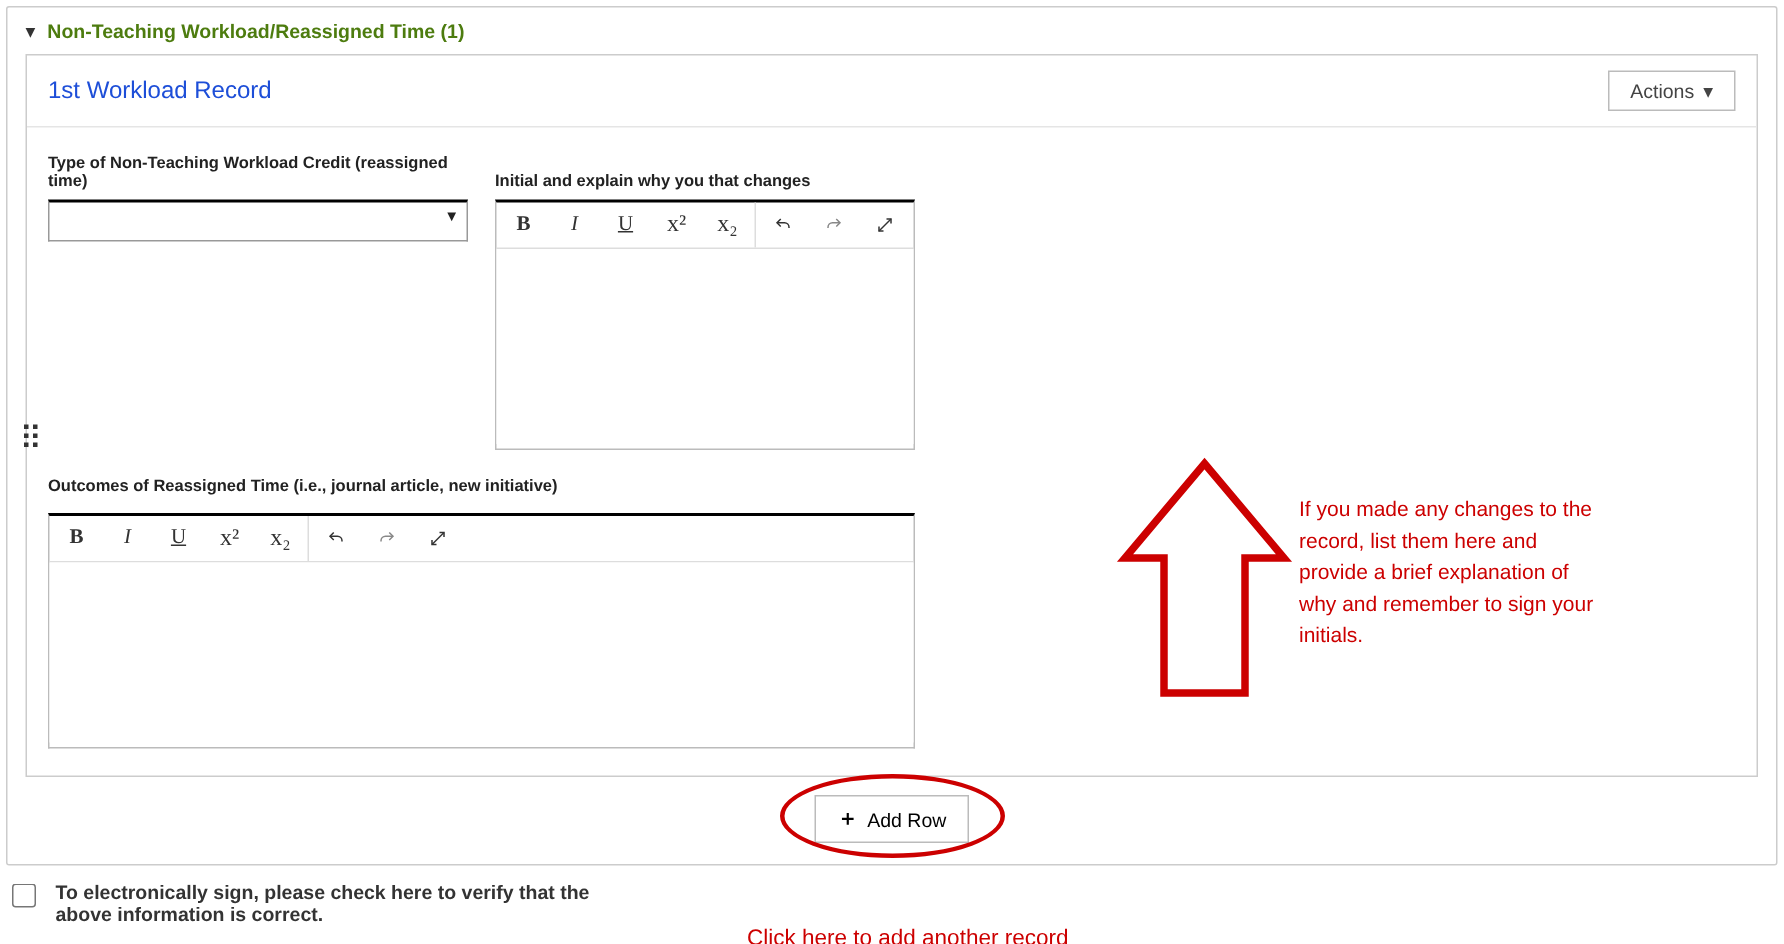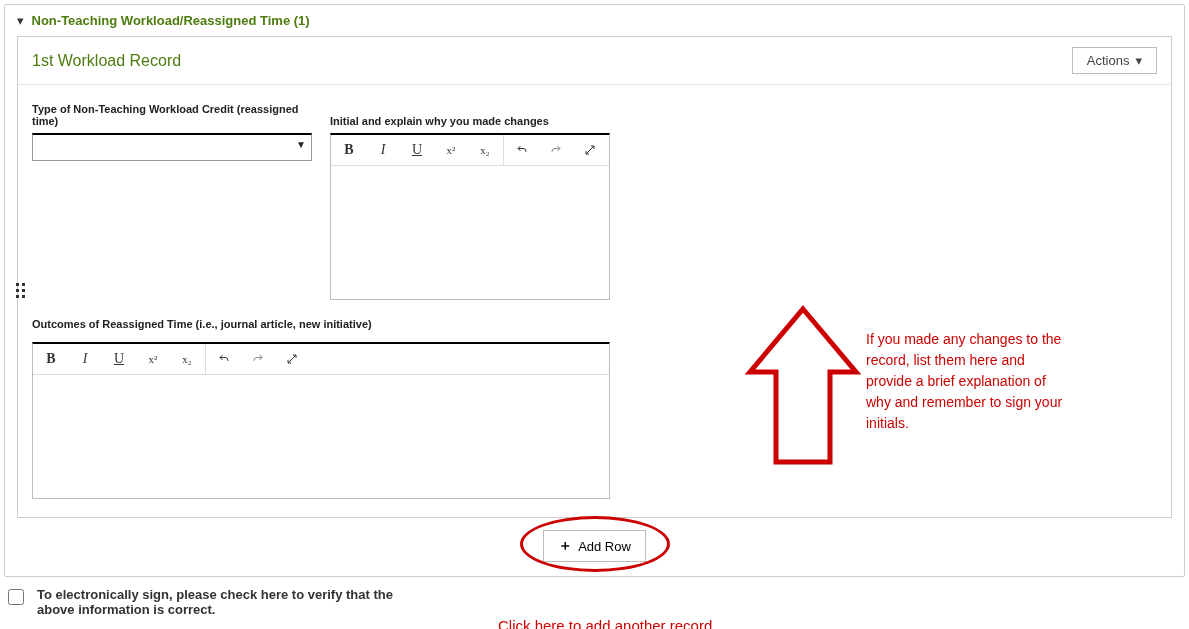--- a/index.html
+++ b/index.html
@@ -38,21 +38,21 @@
   }
   .record-card-header {
     display: flex;
     justify-content: space-between;
     align-items: center;
     padding: 10px 14px;
     border-bottom: 1px solid #e5e5e5;
   }
   .record-title {
     font-size: 16px;
-    color: #4d7c0f;
+    color: #1d4ed8;
   }
   .actions-btn {
     border: 1px solid #bbb;
     background: #fff;
     padding: 5px 14px;
     font-size: 13px;
     color: #444;
     display: flex;
     align-items: center;
     gap: 6px;
@@ -127,21 +127,21 @@
     display: flex;
     align-items: center;
     justify-content: center;
     font-family: Georgia, "Times New Roman", serif;
     font-size: 14px;
     color: #333;
     cursor: pointer;
     background: transparent;
     border: none;
   }
-  .tb-btn.sup, .tb-btn.sub { font-size: 11px; }
+  .tb-btn.sup, .tb-btn.sub { font-size: 16px; }
   .tb-btn svg { width: 14px; height: 14px; }
   .rt-area {
     min-height: 110px;
     width: 100%;
     border: none;
     resize: none;
     padding: 6px;
     font-family: inherit;
     font-size: 13px;
     outline: none;
@@ -267,21 +267,21 @@
       <div>
         <div class="field-label tall">Type of Non-Teaching Workload Credit (reassigned time)</div>
         <div class="dropdown">
           <input type="text" class="dropdown-input" readonly="" value="" style="">
           <span class="caret">▼</span>
         </div>
       </div>
 
 
       <div class="initial-col">
-        <div class="field-label tall">Initial and explain why you made changes</div>
+        <div class="field-label tall">Initial and explain why you that changes</div>
         <div class="richtext">
           <div class="toolbar">
             <div class="tb-group">
               <button class="tb-btn" style="font-weight:700">B</button>
               <button class="tb-btn" style="font-style:italic">I</button>
               <button class="tb-btn" style="text-decoration:underline">U</button>
               <button class="tb-btn sup">x²</button>
               <button class="tb-btn sub">x₂</button>
             </div>
             <div class="tb-group">

